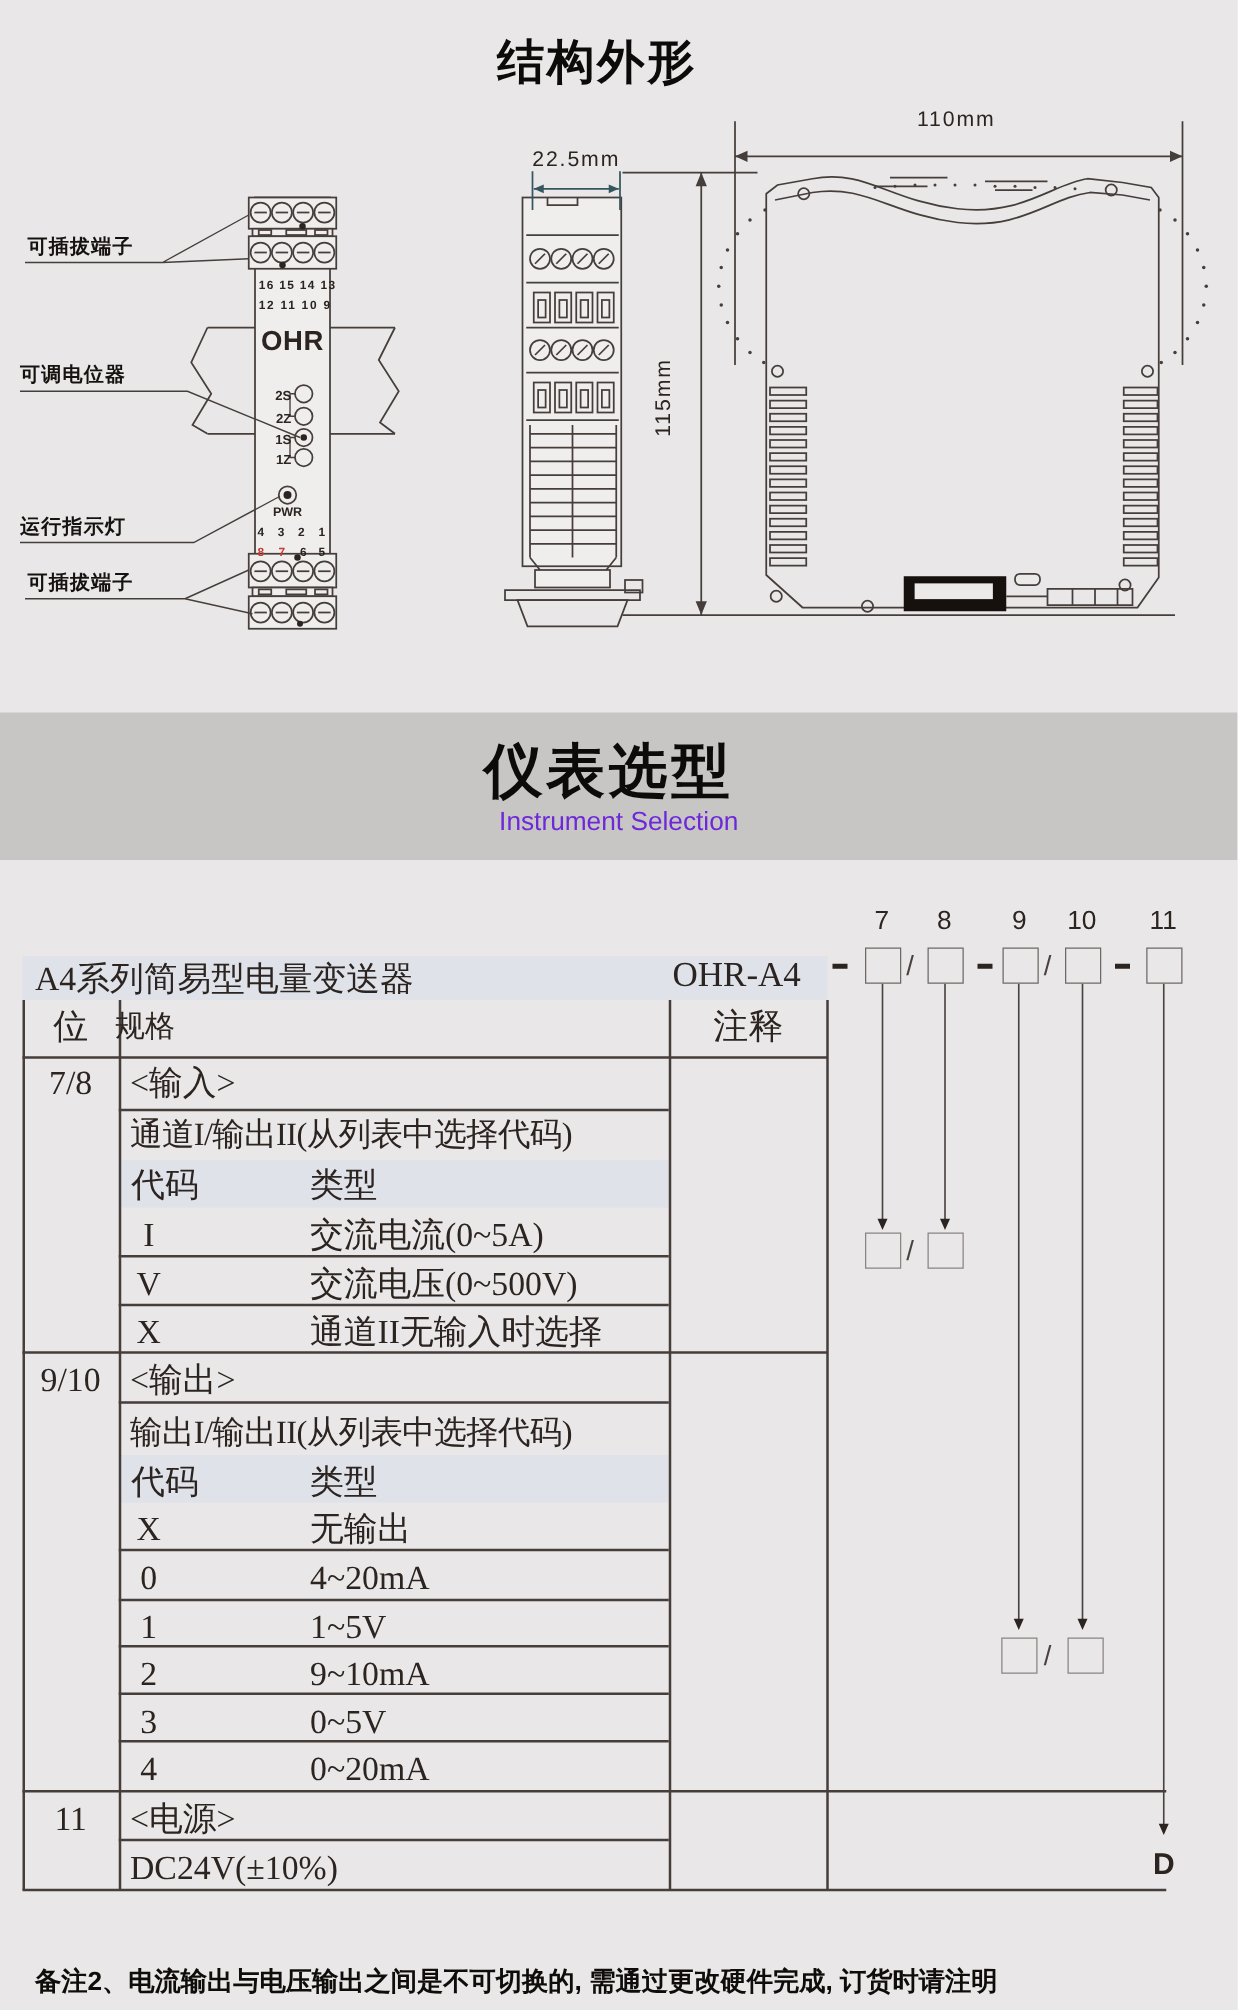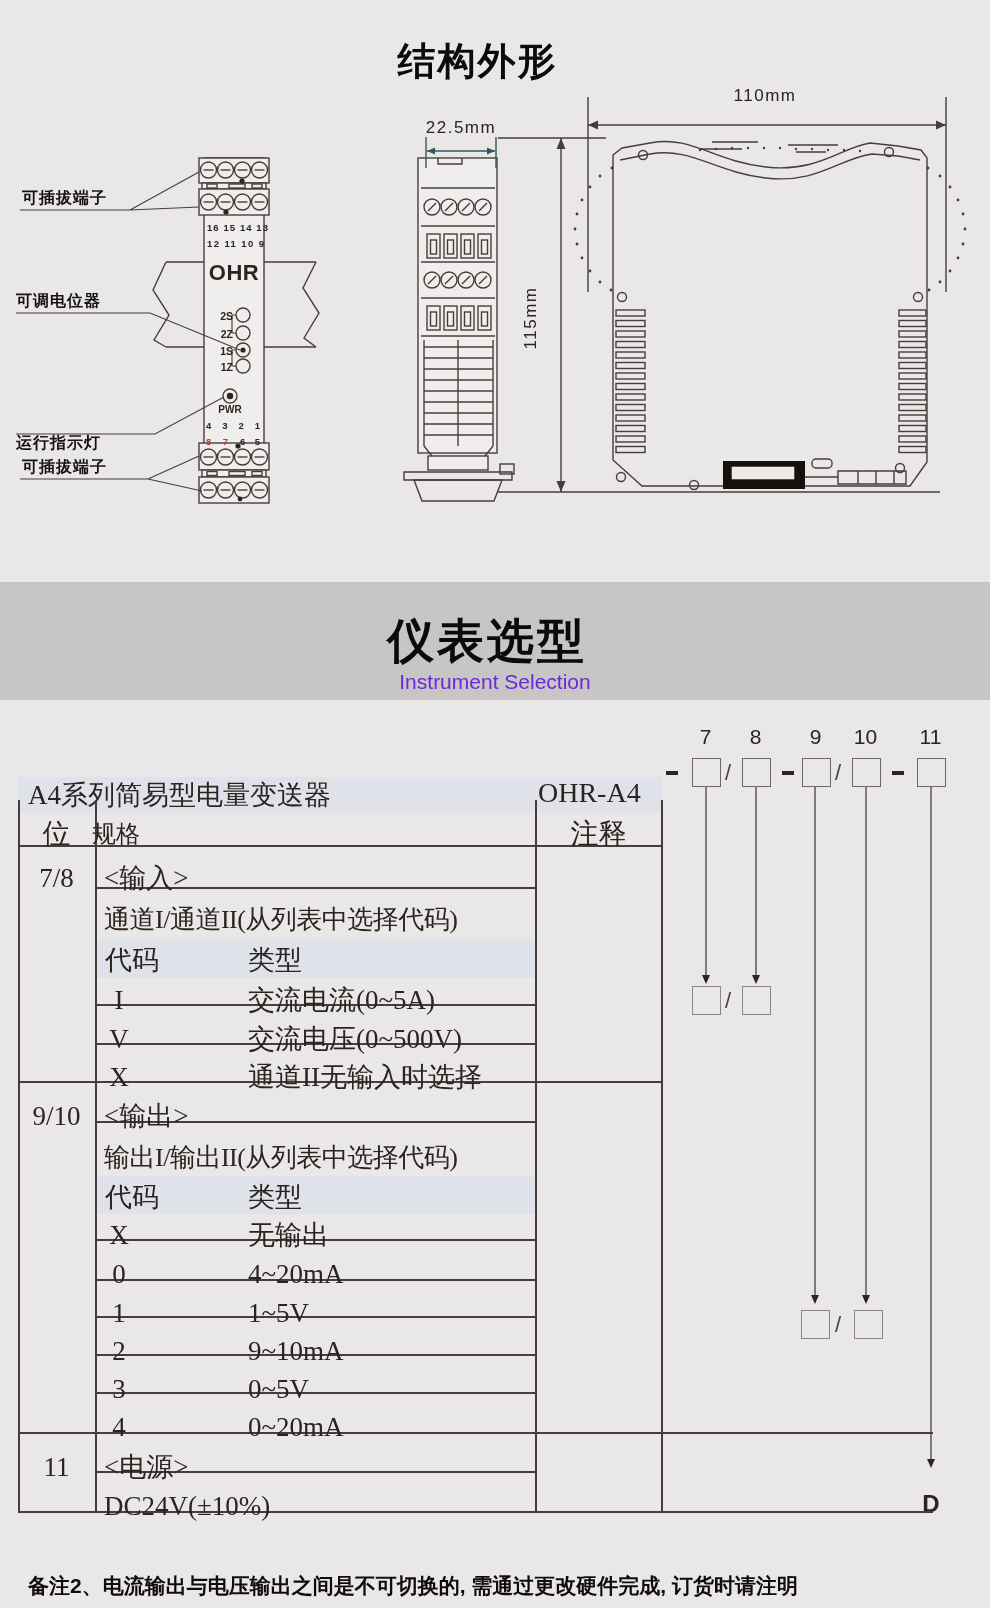--- a/index.html
+++ b/index.html
@@ -1,18 +1,18 @@
 <!DOCTYPE html>
 <html><head>
 <meta charset="utf-8">
 <style>
   html,body{margin:0;padding:0;}
   #page{position:relative;width:990px;height:1608px;background:#e9e7e7;overflow:hidden;
         font-family:"Liberation Serif",serif;color:#2b2420;}
-  .abs{position:absolute;margin-top:12px;}
+  .abs{position:absolute;}
   .sans{font-family:"Liberation Sans",sans-serif;}
   .ctr{text-align:center;}
   .hl,.vl{position:absolute;background:#463e3b;}
   .hl{height:1.5px;}
   .vl{width:1.5px;}
   .cjk{font-size:27px;line-height:30px;white-space:nowrap;}
   .cjk-s{font-size:26px;line-height:30px;white-space:nowrap;letter-spacing:-0.5px;}
   .codebox{position:absolute;width:27px;height:27px;border:1.5px solid #6f6966;background:transparent;}
   .dash{position:absolute;width:12px;height:3.5px;background:#2b2420;}
   .slash{position:absolute;font-family:"Liberation Sans",sans-serif;font-size:22px;color:#4a4240;line-height:22px;}
@@ -309,21 +309,21 @@
       <text x="461" y="133" font-size="17" letter-spacing="1.5" text-anchor="middle">22.5mm</text>
       <text x="765" y="101" font-size="17" letter-spacing="1.5" text-anchor="middle">110mm</text>
       <text transform="rotate(-90 536 318)" x="536" y="318" font-size="17" letter-spacing="1.5" text-anchor="middle">115mm</text>
     </g>
   </svg>
 
   <div class="abs sans ctr" style="left:390px;top:24px;width:175px;font-size:38px;font-weight:bold;letter-spacing:2px;color:#0d0b0a;">结构外形</div>
 
   <div class="dlabel" style="left:22px;top:189px;">可插拔端子</div>
   <div class="dlabel" style="left:16px;top:292px;">可调电位器</div>
-  <div class="dlabel" style="left:16px;top:434px;">运行指示灯</div>
+  <div class="dlabel" style="left:16px;top:413px;">运行指示灯</div>
   <div class="dlabel" style="left:22px;top:458px;">可插拔端子</div>
 
   <div class="abs" style="left:0;top:570px;width:990px;height:118px;background:#c8c5c5;">
     <div class="abs sans ctr" style="left:0;top:16px;width:974px;font-size:47px;font-weight:bold;letter-spacing:3px;color:#0d0b0a;">仪表选型</div>
     <div class="abs sans ctr" style="left:0;top:76px;width:990px;font-size:21px;color:#6d28d9;">Instrument Selection</div>
   </div>
 
   <div class="abs" style="left:18px;top:765px;width:644px;height:35px;background:#dfe2e9;"></div>
   <div class="abs cjk" style="left:28px;top:768px;">A4系列简易型电量变送器</div>
   <div class="abs" style="left:538px;top:765px;font-size:28px;line-height:32px;">OHR-A4</div>
@@ -376,21 +376,21 @@
   <div class="hl" style="left:18px;top:1432px;width:915px;"></div>
   <div class="hl" style="left:95px;top:1471px;width:440px;"></div>
   <div class="hl" style="left:18px;top:1511px;width:915px;"></div>
 
   <div class="abs cjk ctr" style="left:18px;top:807px;width:77px;font-size:28px;">位</div>
   <div class="abs cjk" style="left:92px;top:807px;font-size:24px;">规格</div>
   <div class="abs cjk ctr" style="left:535px;top:807px;width:127px;font-size:28px;">注释</div>
 
   <div class="abs cjk ctr" style="left:18px;top:851px;width:77px;">7/8</div>
   <div class="abs cjk" style="left:104px;top:851px;">&lt;输入&gt;</div>
-  <div class="abs cjk-s" style="left:104px;top:893px;">通道I/通道II(从列表中选择代码)</div>
+  <div class="abs cjk-s" style="left:104px;top:893px;">通道I/输出II(从列表中选择代码)</div>
   <div class="abs cjk" style="left:105px;top:933px;">代码</div>
   <div class="abs cjk" style="left:248px;top:933px;">类型</div>
   <div class="abs cjk ctr" style="left:102px;top:973px;width:34px;">I</div>
   <div class="abs cjk" style="left:248px;top:973px;">交流电流(0~5A)</div>
   <div class="abs cjk ctr" style="left:102px;top:1012px;width:34px;">V</div>
   <div class="abs cjk" style="left:248px;top:1012px;">交流电压(0~500V)</div>
   <div class="abs cjk ctr" style="left:102px;top:1050px;width:34px;">X</div>
   <div class="abs cjk" style="left:248px;top:1050px;">通道II无输入时选择</div>
 
   <div class="abs cjk ctr" style="left:18px;top:1089px;width:77px;">9/10</div>

